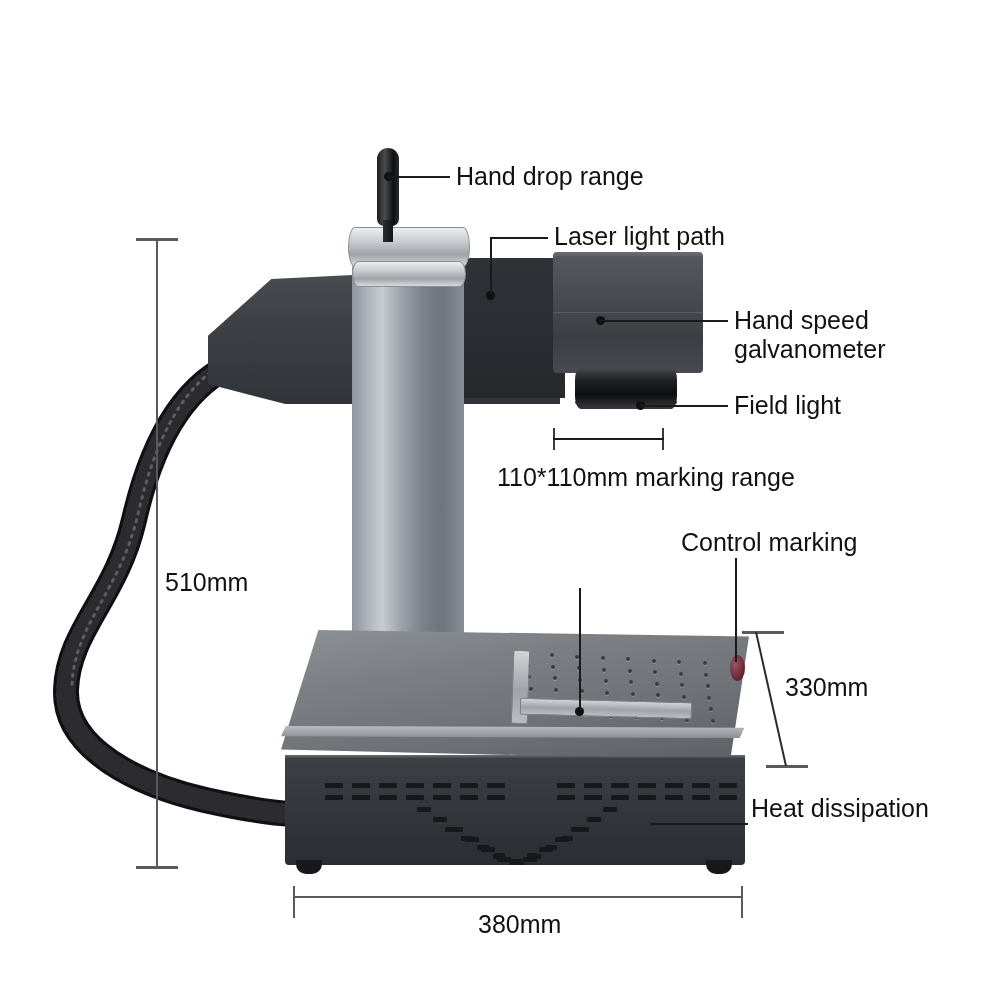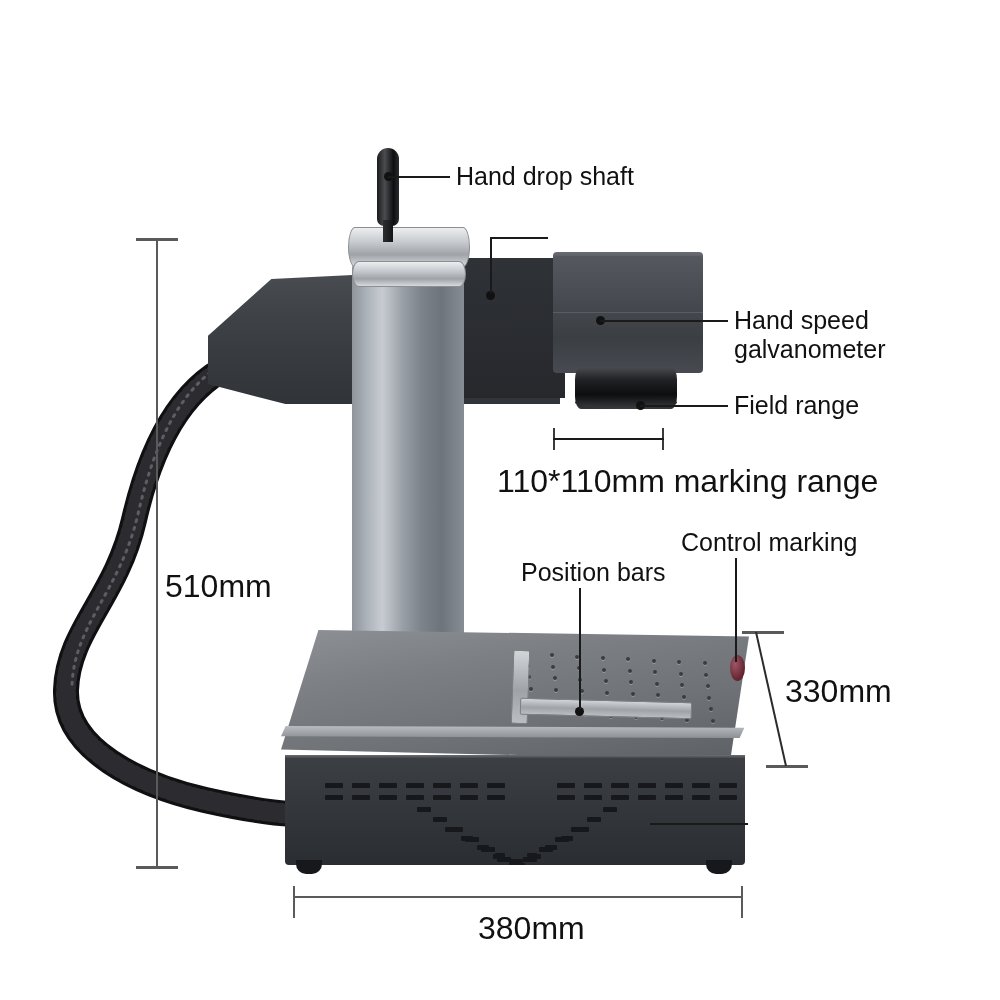--- a/index.html
+++ b/index.html
@@ -25,21 +25,21 @@
   
   .lbl{
     position:absolute;
     font-size:25px;
     color:#111;
     white-space:pre;
     line-height:30px;
   }
   .dim-lbl{
     position:absolute;
-    font-size:32px;
+    font-size:25px;
     color:#111;
     white-space:pre;
   }
 
   
   .lead{position:absolute;background:#1a1a1a;}
   .lead-h{height:2px;}
   .lead-v{width:2px;}
   .dot{position:absolute;width:9px;height:9px;border-radius:50%;background:#111;}
 
@@ -297,48 +297,49 @@
         <div class="vent" style="left: 242px; top: 98px; width: 10px; height: 4px;"></div>
         <div class="vent" style="left: 224px; top: 104px; width: 10px; height: 4px;"></div>
         <div class="vent" style="left: 228px; top: 104px; width: 10px; height: 4px;"></div>
       </div>
   </div>
   <div class="foot" style="left:296px;top:860px;"></div>
   <div class="foot" style="left:706px;top:860px;"></div>
 
   <div class="dot" style="left:384px;top:172px;"></div>
   <div class="lead lead-h" style="left:388px;top:176px;width:62px;"></div>
-  <div class="lbl" style="left:456px;top:161px;">Hand drop shaft</div>
+  <div class="lbl" style="left:456px;top:161px;">Hand drop range</div>
 
   <div class="dot" style="left:486px;top:291px;"></div>
   <div class="lead lead-v" style="left:490px;top:239px;height:54px;"></div>
   <div class="lead lead-h" style="left:490px;top:237px;width:58px;"></div>
+  <div class="lbl" style="left:554px;top:221px;">Laser light path</div>
 
   <div class="dot" style="left:596px;top:316px;"></div>
   <div class="lead lead-h" style="left:600px;top:320px;width:128px;"></div>
   <div class="lbl" style="left:734px;top:305px;">Hand speed</div>
   <div class="lbl" style="left:734px;top:334px;">galvanometer</div>
 
   <div class="dot" style="left:636px;top:401px;"></div>
   <div class="lead lead-h" style="left:640px;top:405px;width:88px;"></div>
-  <div class="lbl" style="left:734px;top:390px;">Field range</div>
+  <div class="lbl" style="left:734px;top:390px;">Field light</div>
 
   <div class="tick-v" style="left:553px;top:428px;height:22px;"></div>
   <div class="tick-v" style="left:662px;top:428px;height:22px;"></div>
   <div class="dimline dim-h" style="left:553px;top:438px;width:111px;background:#1a1a1a;"></div>
   <div class="dim-lbl" style="left:497px;top:463px;">110*110mm marking range</div>
 
   <div class="dot" style="left:575px;top:707px;"></div>
   <div class="lead lead-v" style="left:579px;top:588px;height:122px;"></div>
-  <div class="lbl" style="left:521px;top:557px;">Position bars</div>
 
   <div class="lead lead-v" style="left:735px;top:558px;height:104px;"></div>
   <div class="lbl" style="left:681px;top:527px;">Control marking</div>
 
   <div class="lead lead-h" style="left:650px;top:823px;width:98px;"></div>
+  <div class="lbl" style="left:751px;top:793px;">Heat dissipation</div>
 
   <div class="tick-h" style="left:136px;top:238px;width:42px;"></div>
   <div class="tick-h" style="left:136px;top:866px;width:42px;"></div>
   <div class="dimline dim-v" style="left:156px;top:238px;height:630px;"></div>
   <div class="dim-lbl" style="left:165px;top:568px;">510mm</div>
 
   <div class="tick-h" style="left:742px;top:631px;width:42px;"></div>
   <div class="tick-h" style="left:766px;top:765px;width:42px;"></div>
   <svg style="position:absolute;left:740px;top:625px;" width="80" height="150">
     <line x1="16" y1="7" x2="46" y2="141" stroke="#2b2b2b" stroke-width="2"></line>

